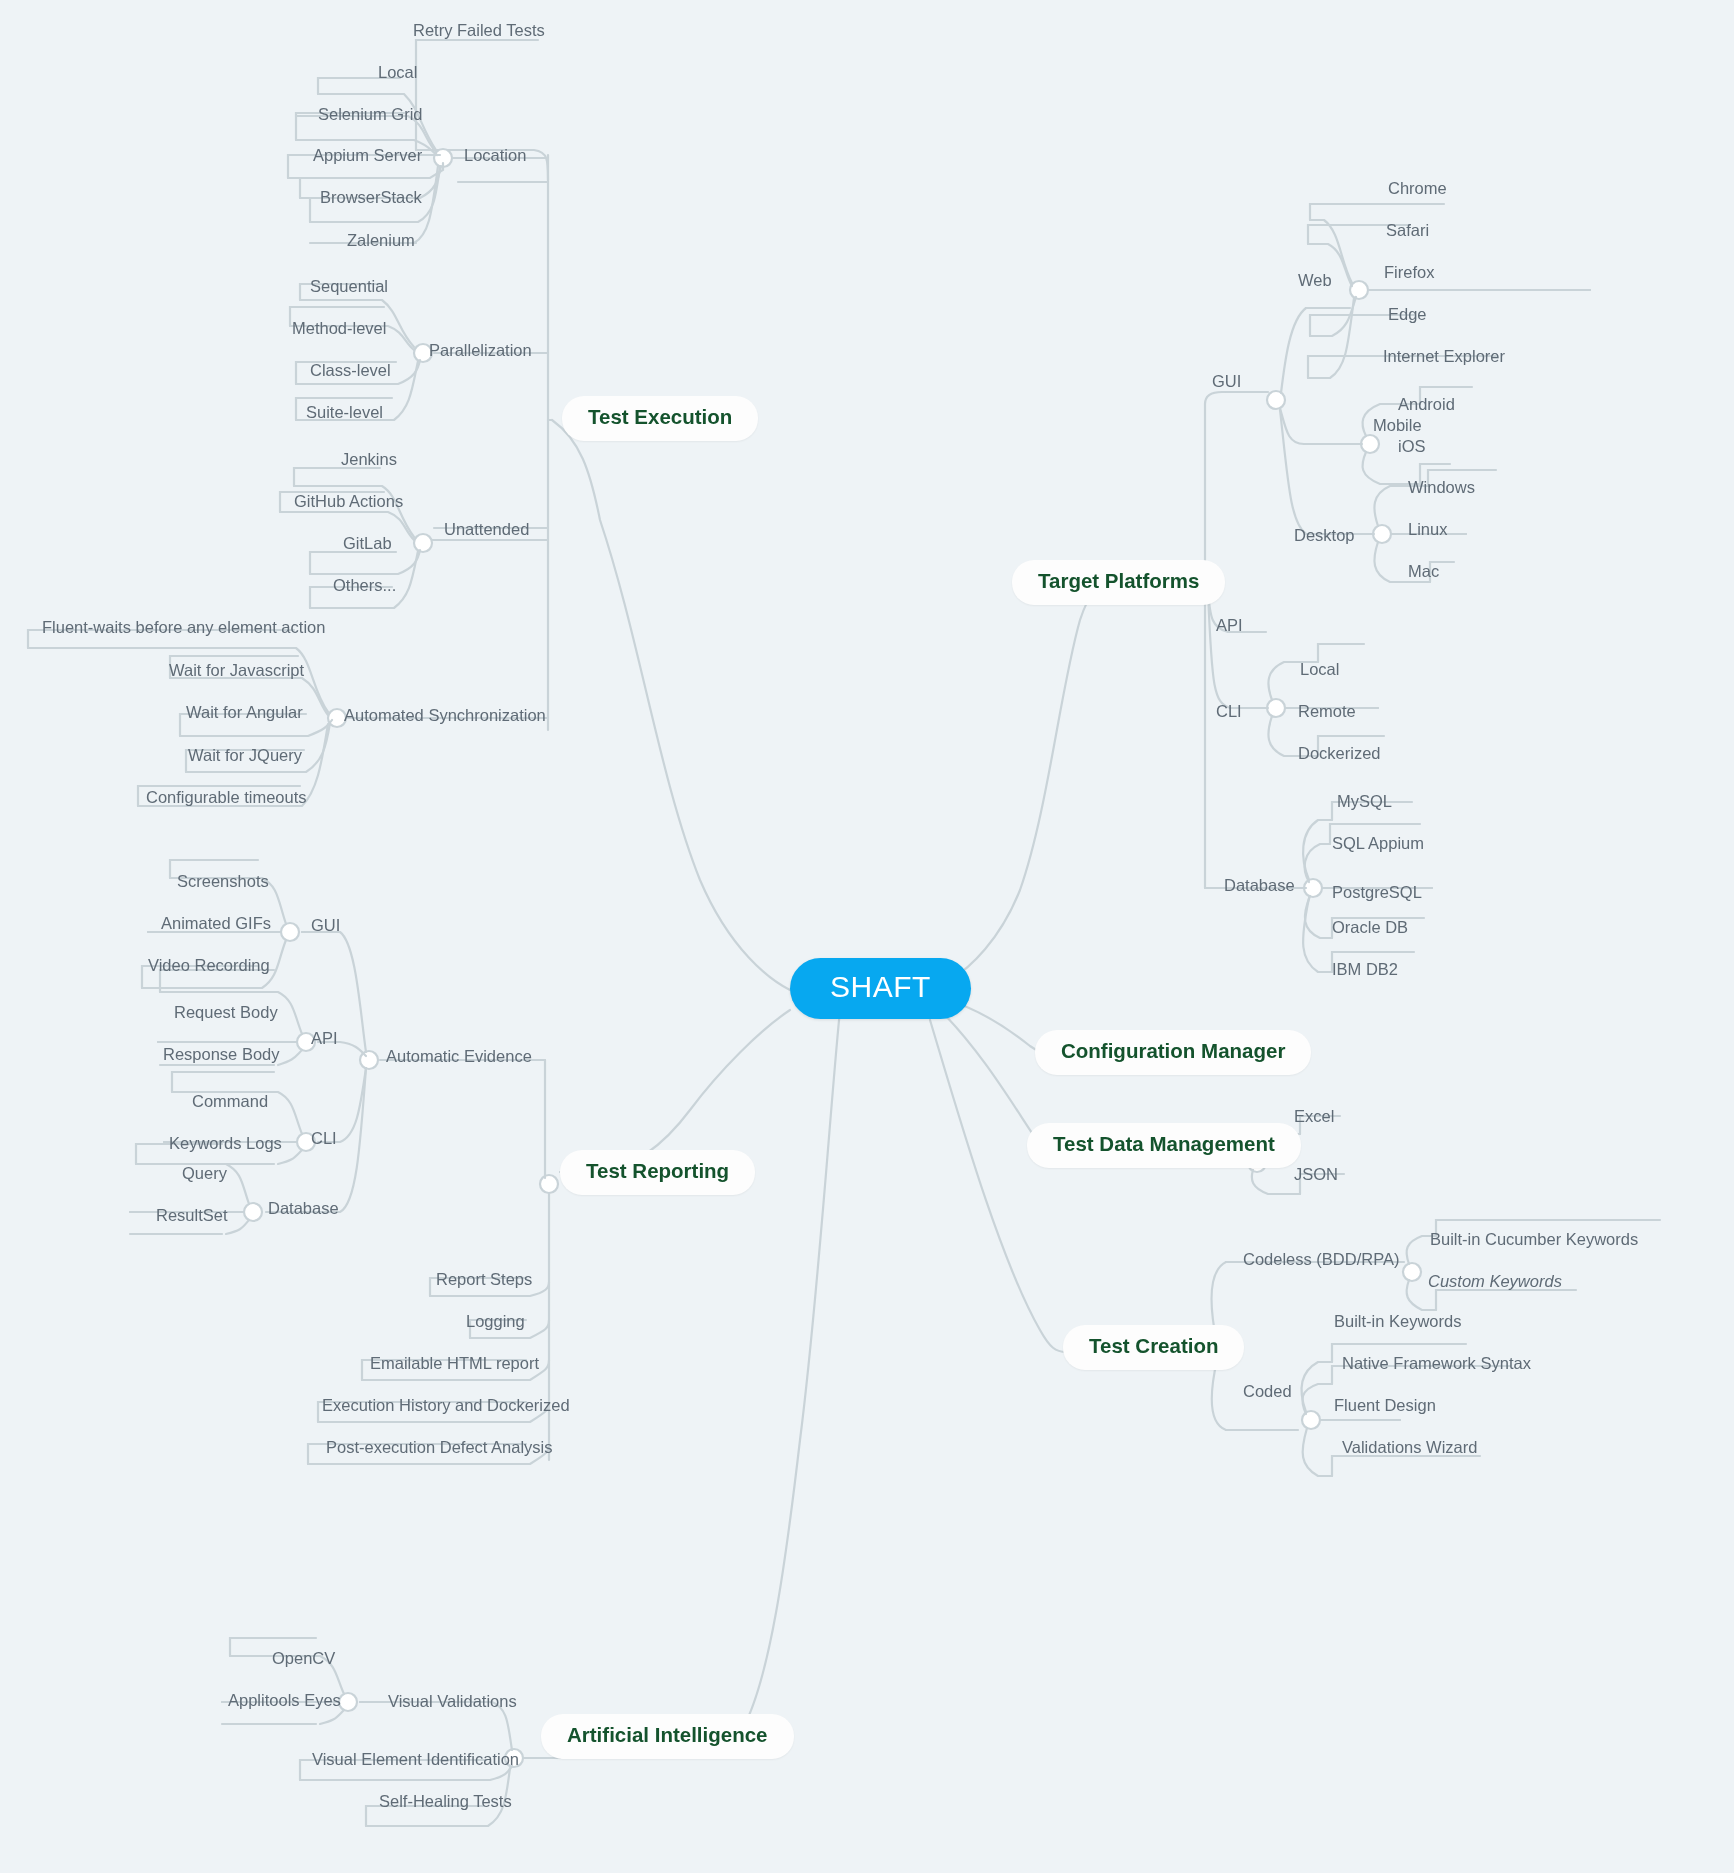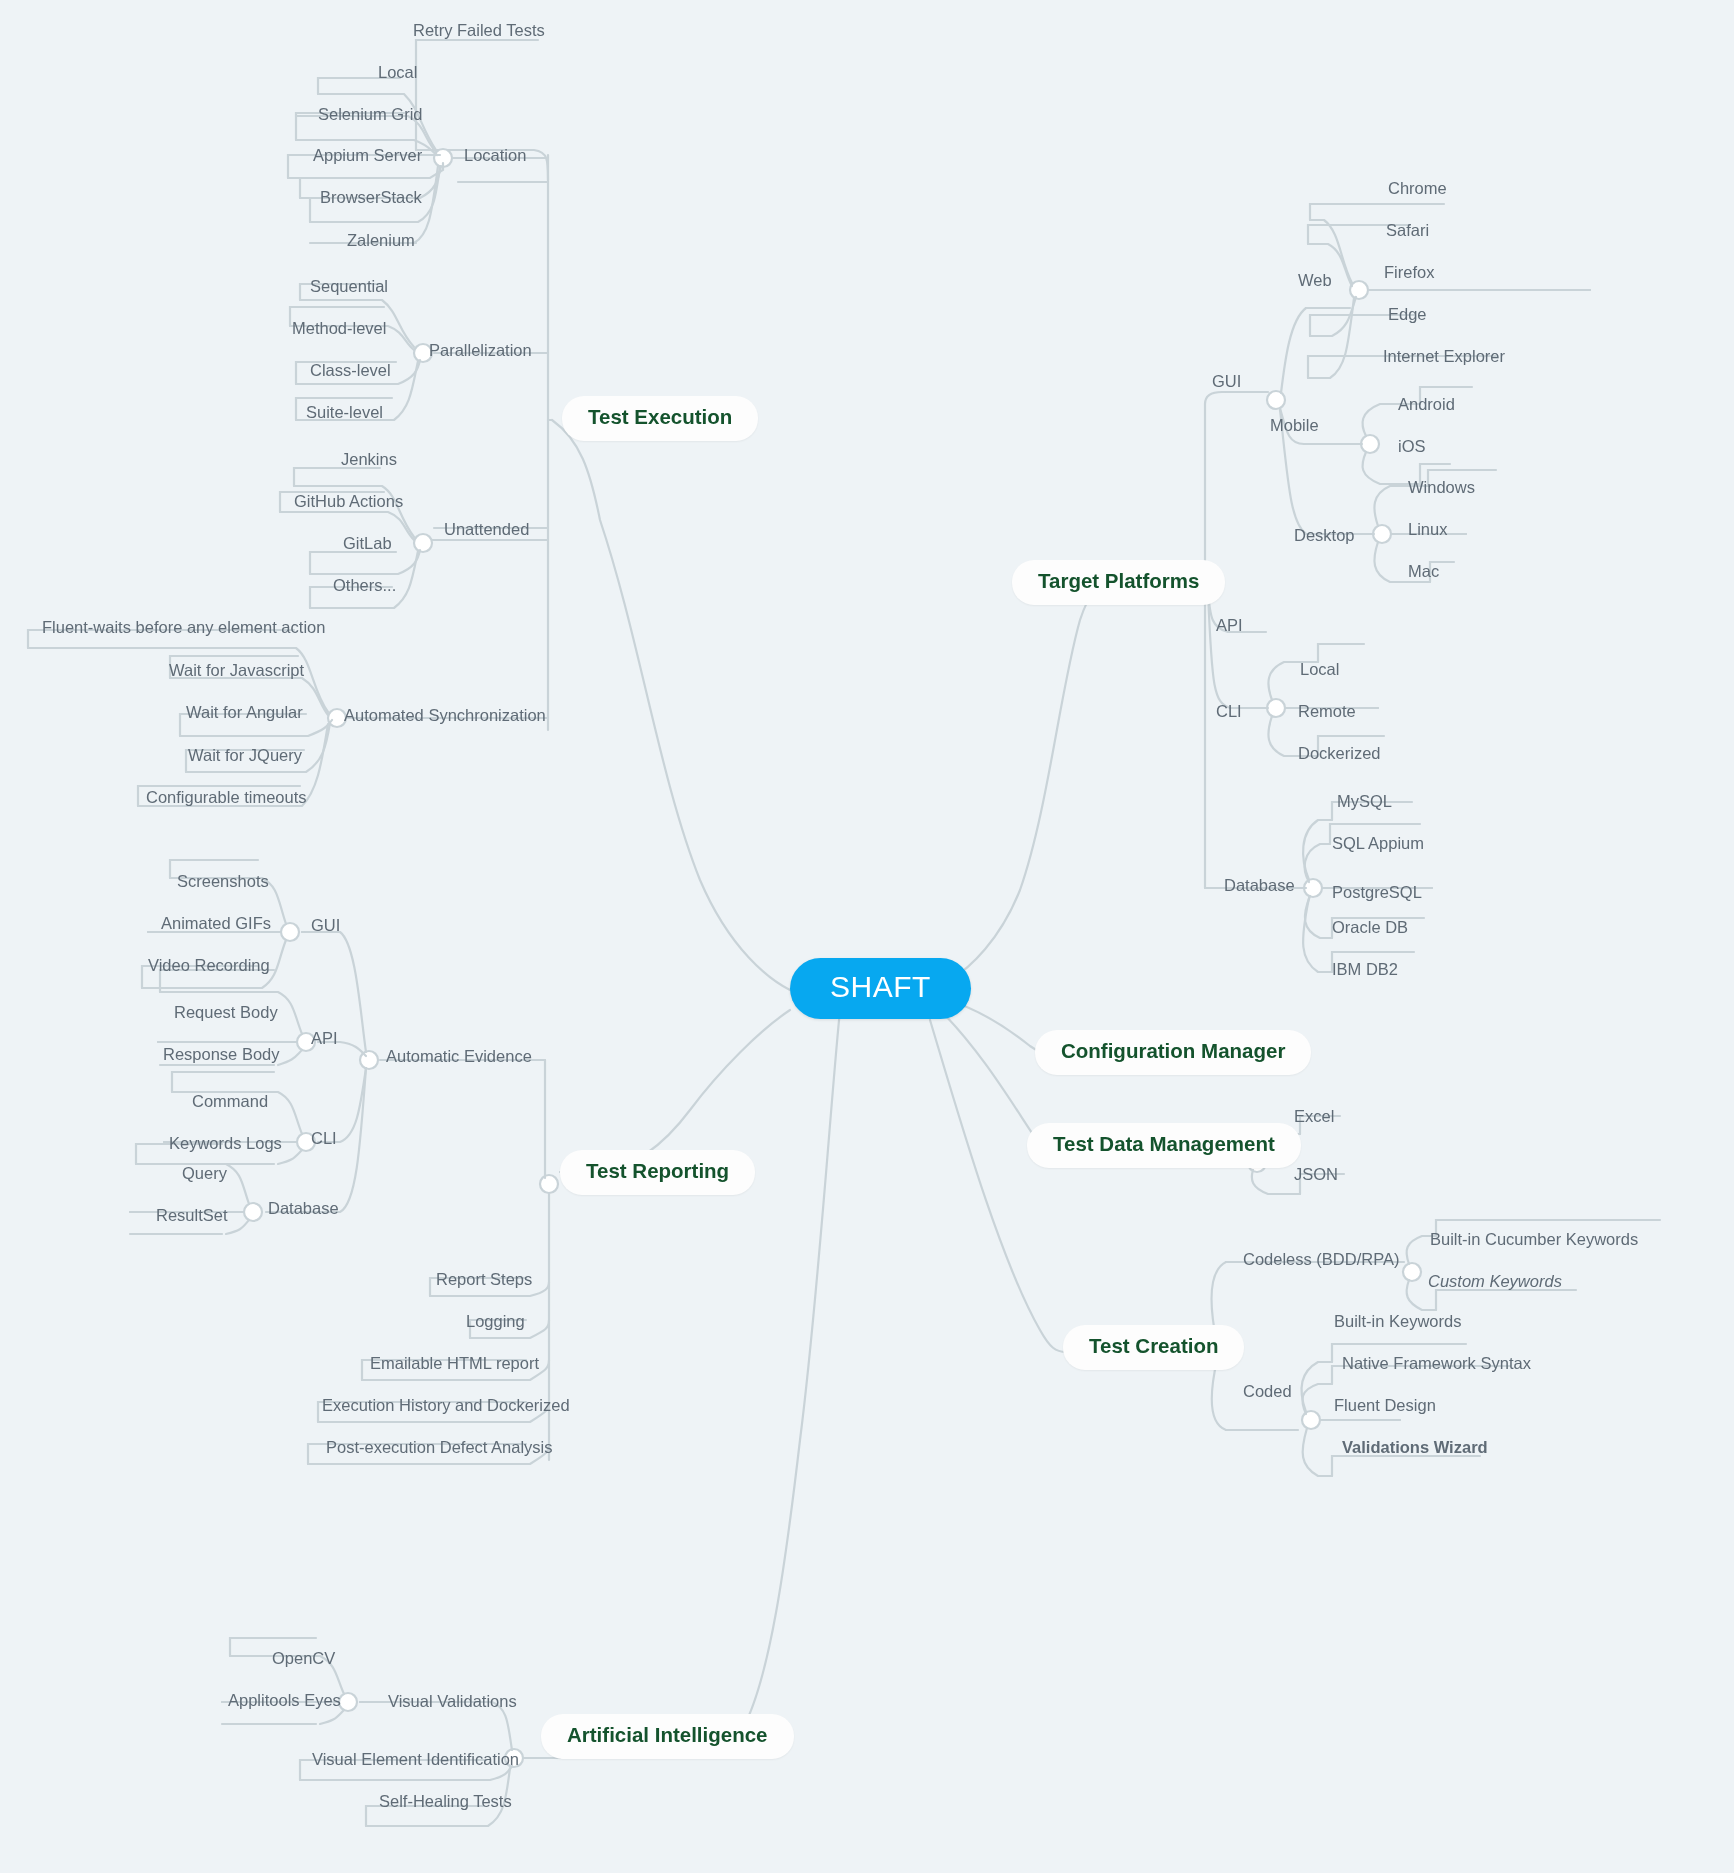--- a/index.html
+++ b/index.html
@@ -428,21 +428,21 @@
   </div>
   <div class="node lbl" style="left:1384px;top:264px;">
     <span>Firefox</span>
   </div>
   <div class="node lbl" style="left:1388px;top:306px;">
     <span>Edge</span>
   </div>
   <div class="node lbl" style="left:1383px;top:348px;">
     <span>Internet Explorer</span>
   </div>
-  <div class="node lbl" style="left:1270px;top:417px;">
+  <div class="node lbl" style="left:1373px;top:417px;">
     <span>Mobile</span>
   </div>
   <div class="node lbl" style="left:1398px;top:396px;">
     <span>Android</span>
   </div>
   <div class="node lbl" style="left:1398px;top:438px;">
     <span>iOS</span>
   </div>
   <div class="node lbl" style="left:1294px;top:527px;">
     <span>Desktop</span>
@@ -514,21 +514,21 @@
   </div>
   <div class="node lbl" style="left:1334px;top:1313px;">
     <span>Built-in Keywords</span>
   </div>
   <div class="node lbl" style="left:1342px;top:1355px;">
     <span>Native Framework Syntax</span>
   </div>
   <div class="node lbl" style="left:1334px;top:1397px;">
     <span>Fluent Design</span>
   </div>
-  <div class="node lbl" style="left:1342px;top:1439px;font-weight:bold;">
+  <div class="node lbl" style="left:1342px;top:1439px;">
     <span>Validations Wizard</span>
   </div>
 
   <div class="node lbl" style="left:386px;top:1048px;">
     <span>Automatic Evidence</span>
   </div>
   <div class="node lbl" style="left:311px;top:917px;">
     <span>GUI</span>
   </div>
   <div class="node lbl" style="left:177px;top:873px;">

